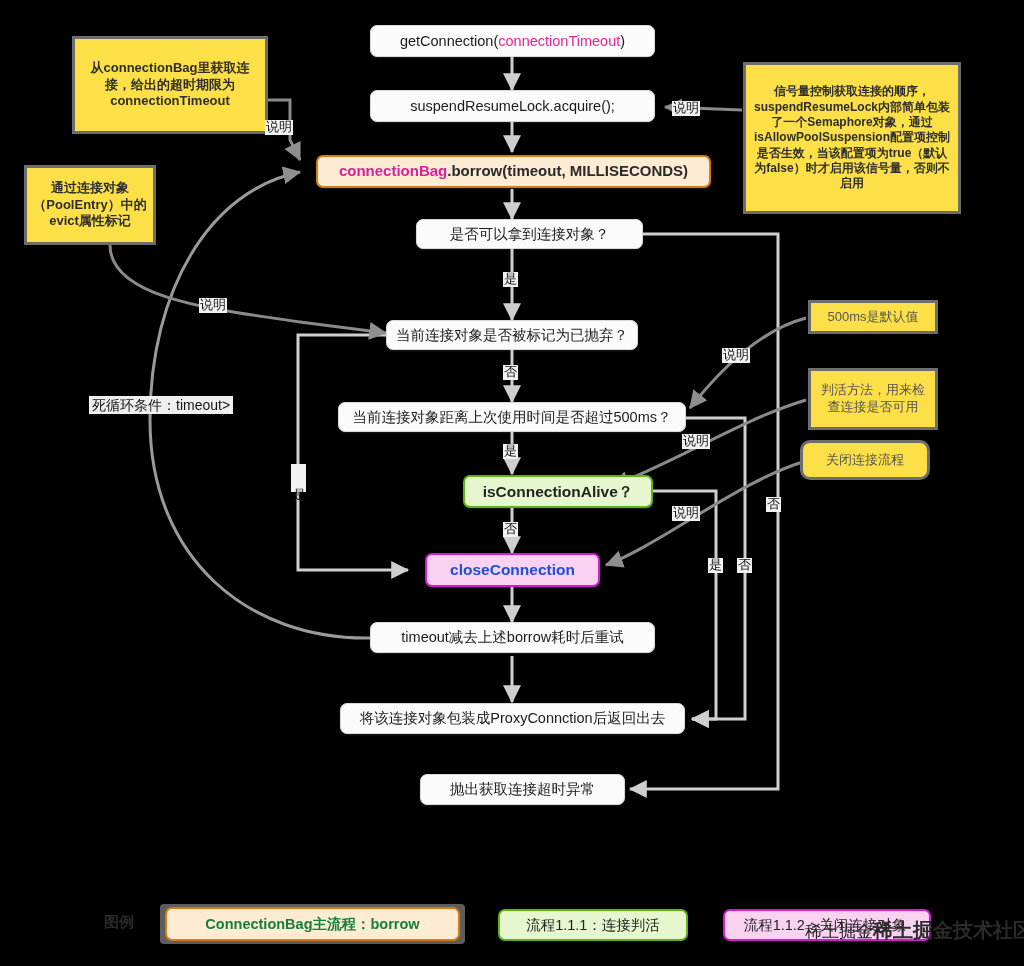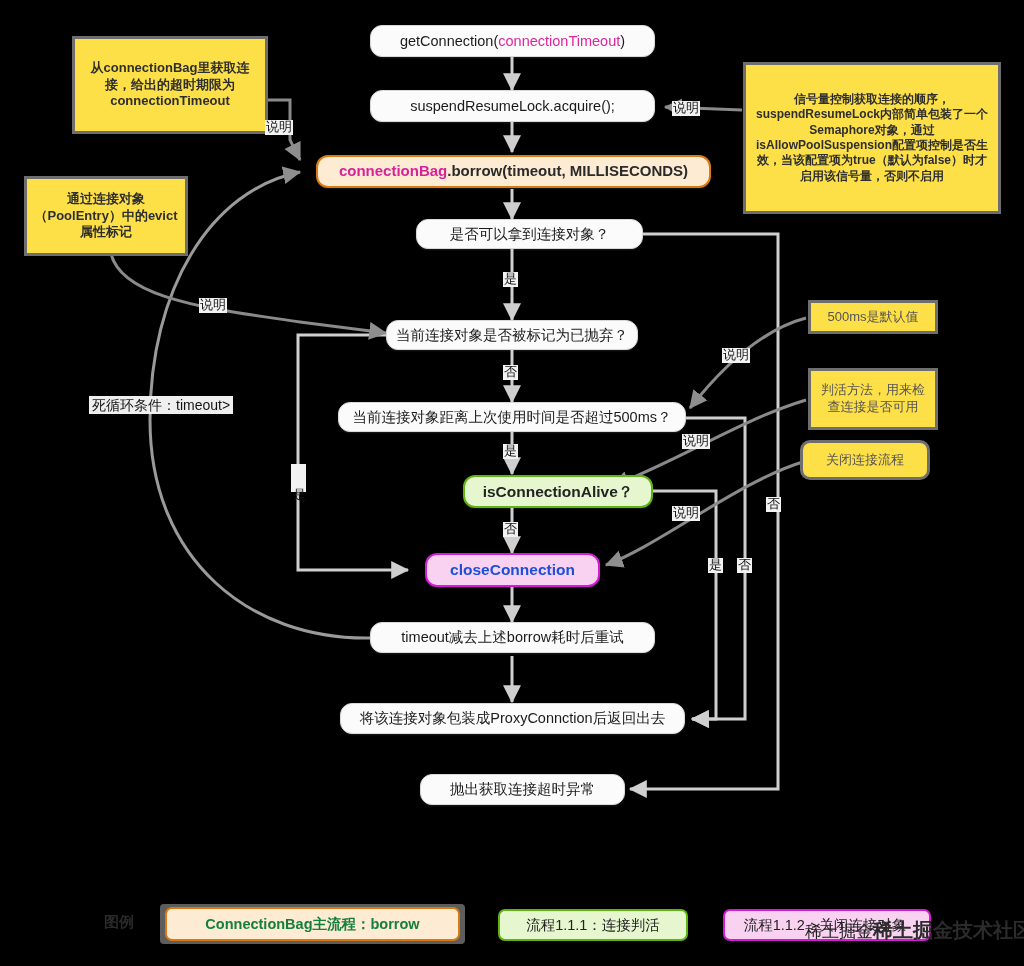--- a/index.html
+++ b/index.html
@@ -11,21 +11,21 @@
   }
   #stage { position: relative; width: 1024px; height: 966px; background: #000; }
 
   svg.edges { position: absolute; left: 0; top: 0; width: 1024px; height: 966px; pointer-events: none; }
 
   
   .node {
     position: absolute;
     background: #fbfbfb;
     border: 1px solid #d8d8d8;
-    border-radius: 12px;
+    border-radius: 7px;
     color: #1b1b1b;
     font-size: 14.5px;
     display: flex; align-items: center; justify-content: center;
     text-align: center;
     box-shadow: 0 1px 2px rgba(255,255,255,0.10);
     padding: 0 10px;
     line-height: 1.25;
     white-space: nowrap;
   }
   .node .pink { color: #e0249a; }
@@ -230,25 +230,25 @@
   </div>
 
   <div class="node" style="left:420px; top:774px; width:205px; height:31px;">
     <span>抛出获取连接超时异常</span>
   </div>
 
   <div class="note" style="left:72px; top:36px; width:196px; height:98px;">
     <span>从connectionBag里获取连接，给出的超时期限为connectionTimeout</span>
   </div>
 
-  <div class="note" style="left:24px; top:176px; width:164px; height:80px;">
+  <div class="note" style="left:24px; top:165px; width:132px; height:80px;">
     <span>通过连接对象（PoolEntry）中的evict属性标记</span>
   </div>
 
-  <div class="note" style="left:743px; top:62px; width:258px; height:152px; font-size:12px;">
+  <div class="note" style="left:743px; top:62px; width:218px; height:152px; font-size:12px;">
     <span>信号量控制获取连接的顺序，suspendResumeLock内部简单包装了一个Semaphore对象，通过isAllowPoolSuspension配置项控制是否生效，当该配置项为true（默认为false）时才启用该信号量，否则不启用</span>
   </div>
 
   <div class="note plain" style="left:808px; top:300px; width:130px; height:34px;">
     <span>500ms是默认值</span>
   </div>
 
   <div class="note plain" style="left:808px; top:368px; width:130px; height:62px;">
     <span>判活方法，用来检查连接是否可用</span>
   </div>

